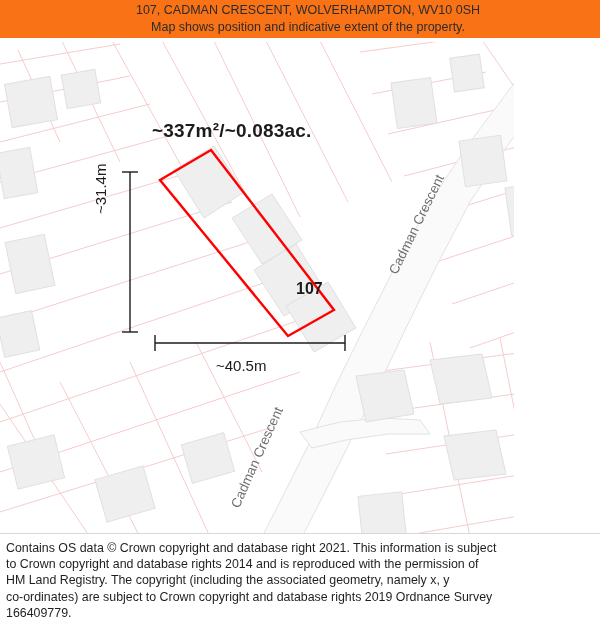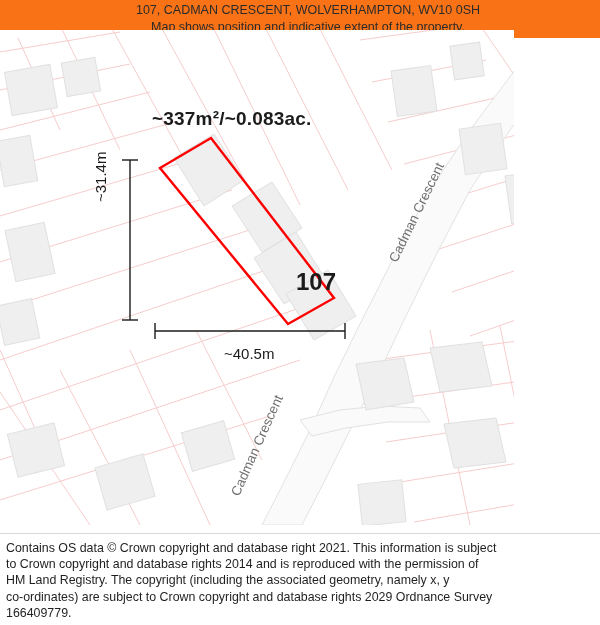--- a/index.html
+++ b/index.html
@@ -39,21 +39,21 @@
   }
   .header .subtitle {
     font-size: 12.5px;
     line-height: 17px;
     color: #2b2b2b;
     white-space: nowrap;
   }
   .map-wrap {
     position: absolute;
     left: 0;
-    top: 30px;
+    top: 42px;
     width: 514px;
     height: 495px;
     overflow: hidden;
     background: #e5e5e5;
   }
   .map-svg {
     position: absolute;
     left: 0;
     top: 0;
   }
@@ -63,42 +63,41 @@
     top: 78px;
     font-size: 19px;
     font-weight: bold;
     color: #1b1b1b;
     letter-spacing: 0.2px;
   }
   .house-number {
     position: absolute;
     left: 296px;
     top: 238px;
-    font-size: 24px;
+    font-size: 16px;
     font-weight: bold;
     color: #1b1b1b;
   }
   .dim-vertical {
     position: absolute;
     left: 92px;
     top: 172px;
     font-size: 15px;
     color: #1b1b1b;
     transform: rotate(-90deg);
     transform-origin: left top;
     white-space: nowrap;
   }
   .dim-horizontal {
     position: absolute;
     left: 216px;
     top: 315px;
     font-size: 15px;
     color: #1b1b1b;
     white-space: nowrap;
-    margin-left: 8px;
   }
   .street-label {
     position: absolute;
     font-size: 13.5px;
     color: #6f6f6f;
     white-space: nowrap;
     font-family: "Liberation Sans", sans-serif;
   }
   .street-1 {
     left: 386px;
@@ -242,17 +241,17 @@
     <div class="dim-vertical">~31.4m</div>
     <div class="dim-horizontal">~40.5m</div>
     <div class="street-label street-1">Cadman Crescent</div>
     <div class="street-label street-2">Cadman Crescent</div>
   </div>
 
   <div class="footer">
     <p>Contains OS data © Crown copyright and database right 2021. This information is subject</p>
     <p>to Crown copyright and database rights 2014 and is reproduced with the permission of</p>
     <p>HM Land Registry. The copyright (including the associated geometry, namely x, y</p>
-    <p>co-ordinates) are subject to Crown copyright and database rights 2029 Ordnance Survey</p>
+    <p>co-ordinates) are subject to Crown copyright and database rights 2019 Ordnance Survey</p>
     <p>166409779.</p>
   </div>
 
 </div>
 
 </body></html>

